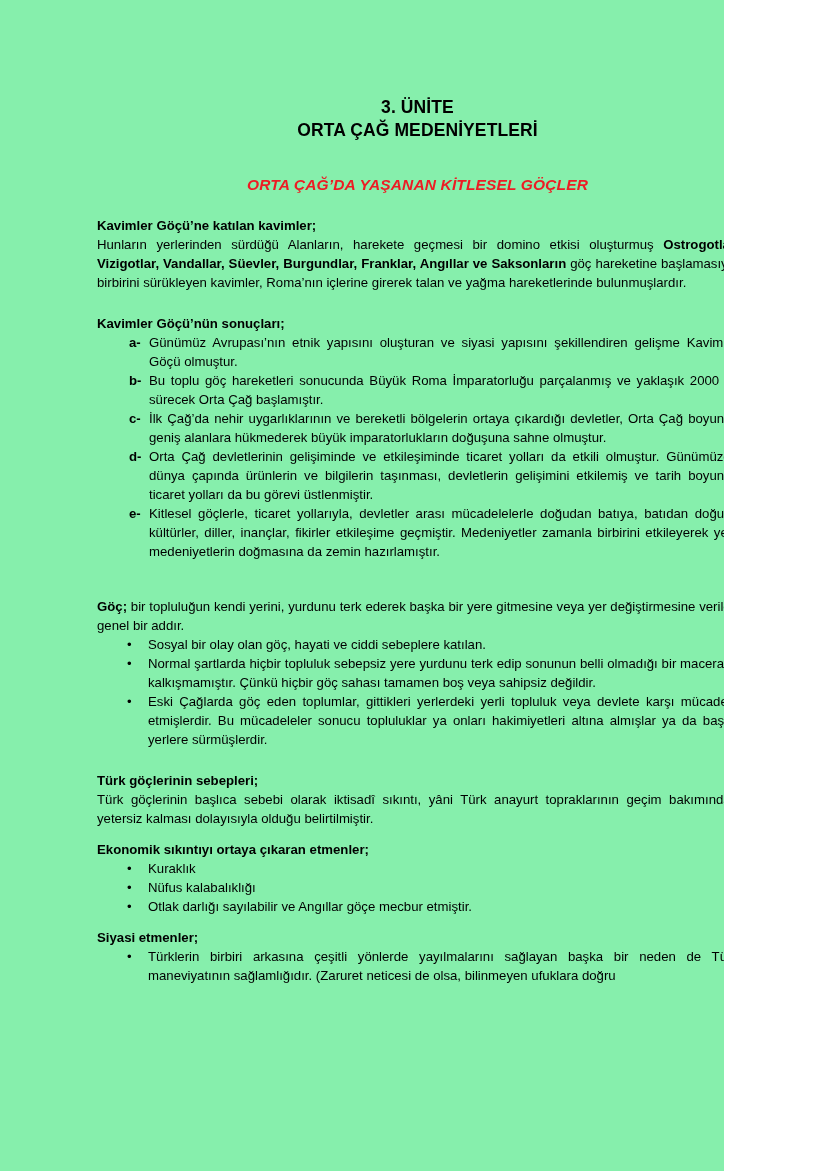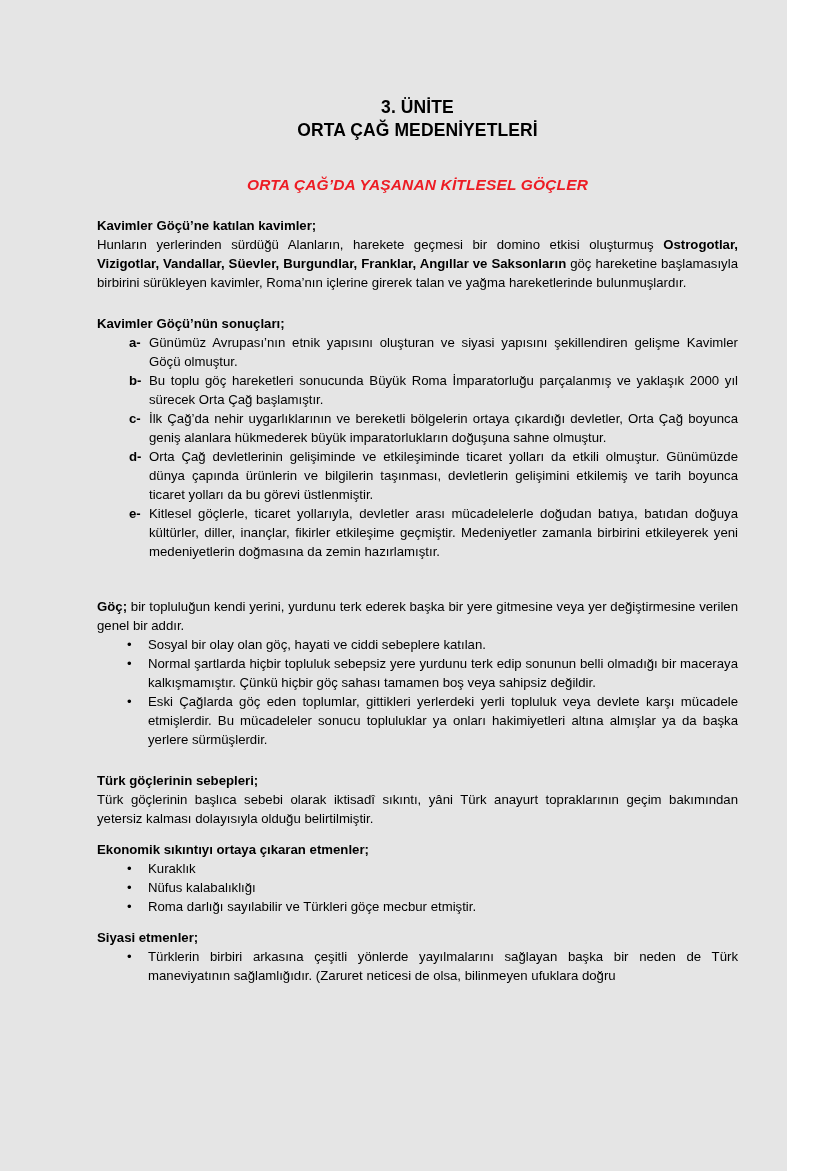--- a/index.html
+++ b/index.html
@@ -6,23 +6,23 @@
     margin: 0;
     padding: 0;
     background: #ffffff;
   }
   body {
     font-family: "Liberation Sans", sans-serif;
     color: #000000;
   }
   .page {
     position: relative;
-    width: 787px;
+    width: 724px;
     height: 1171px;
-    background: #e5e5e5;
+    background: #86efac;
     box-sizing: border-box;
     overflow: hidden;
   }
   .content {
     position: absolute;
     left: 97px;
     top: 96px;
     width: 641px;
   }
 
@@ -154,21 +154,21 @@
     <div class="body-block">
       <h3 class="sub">Türk göçlerinin sebepleri;</h3>
       <p class="para">Türk göçlerinin başlıca sebebi olarak iktisadî sıkıntı, yâni Türk anayurt topraklarının geçim bakımından yetersiz kalması dolayısıyla olduğu belirtilmiştir.</p>
     </div>
 
     <div class="body-block tight">
       <h3 class="sub">Ekonomik sıkıntıyı ortaya çıkaran etmenler;</h3>
       <ul class="dot-list">
         <li class="nojust"><span class="bullet">•</span><span>Kuraklık</span></li>
         <li class="nojust"><span class="bullet">•</span><span>Nüfus kalabalıklığı</span></li>
-        <li class="nojust"><span class="bullet">•</span><span>Roma darlığı sayılabilir ve Türkleri göçe mecbur etmiştir.</span></li>
+        <li class="nojust"><span class="bullet">•</span><span>Otlak darlığı sayılabilir ve Angıllar göçe mecbur etmiştir.</span></li>
       </ul>
     </div>
 
     <div class="body-block tight">
       <h3 class="sub">Siyasi etmenler;</h3>
       <ul class="dot-list">
         <li><span class="bullet">•</span><span>Türklerin birbiri arkasına çeşitli yönlerde yayılmalarını sağlayan başka bir neden de Türk maneviyatının sağlamlığıdır. (Zaruret neticesi de olsa, bilinmeyen ufuklara doğru</span></li>
       </ul>
     </div>
 

